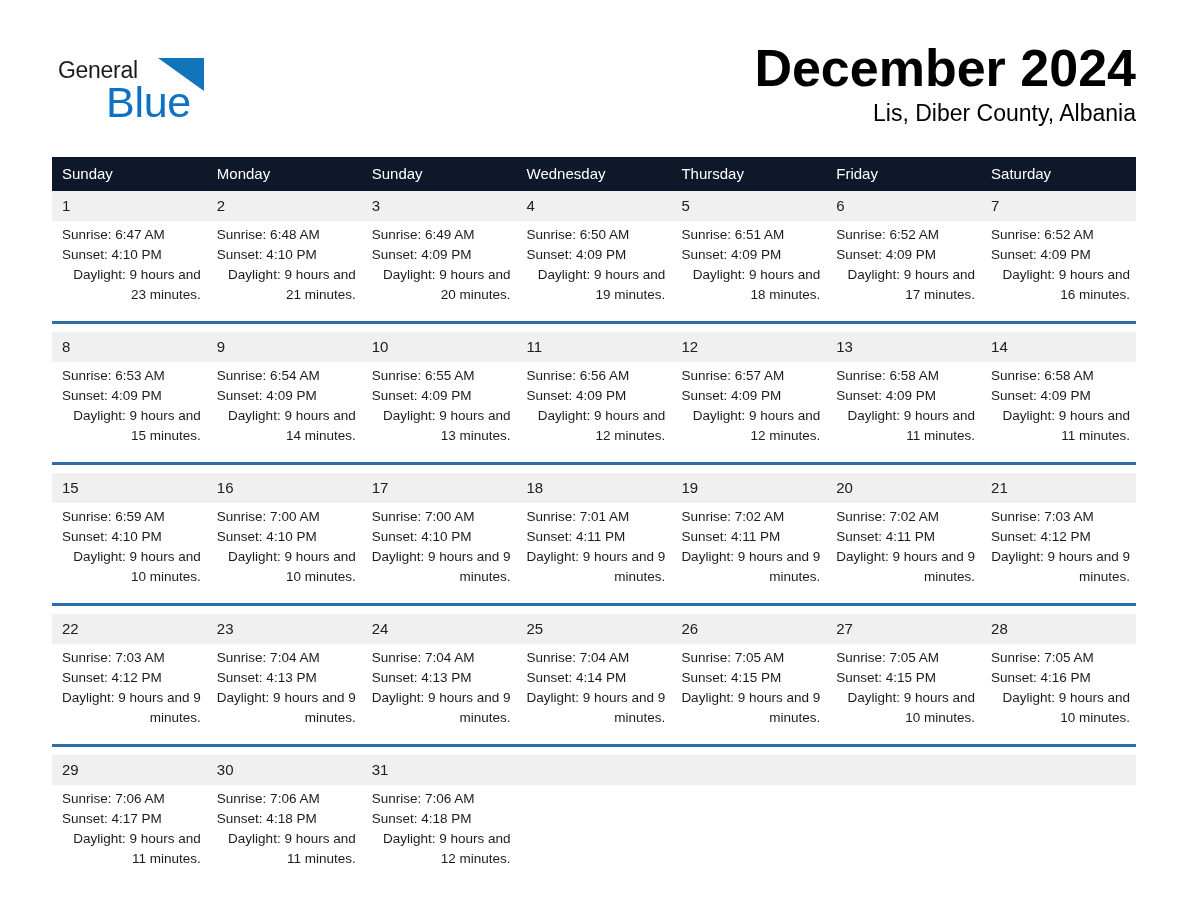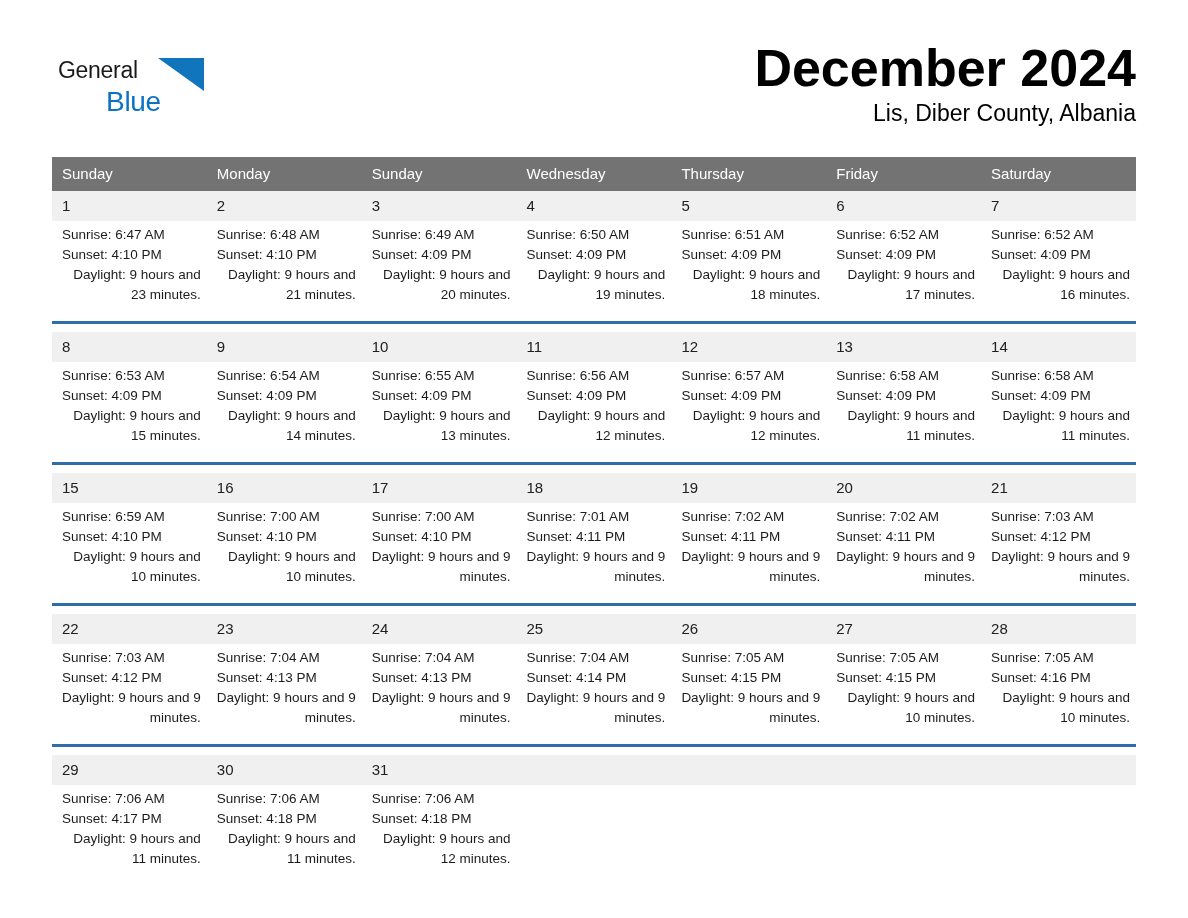--- a/index.html
+++ b/index.html
@@ -47,21 +47,21 @@
     line-height: 40px;
     letter-spacing: -0.3px;
     color: #1a1a1a;
     font-family: "Liberation Sans", sans-serif;
     white-space: nowrap;
   }
   .logo-blue {
     position: absolute;
     left: 48px;
     top: 32px;
-    font-size: 28px;
+    font-size: 43px;
     line-height: 40px;
     letter-spacing: -0.3px;
     color: #0b72c4;
     font-family: "Liberation Sans", sans-serif;
     white-space: nowrap;
   }
   .logo-triangle {
     position: absolute;
     left: 100px;
     top: 8px;
@@ -99,21 +99,21 @@
     width: 1084px;
   }
 
   .cal-table {
     width: 100%;
     border-collapse: collapse;
     table-layout: fixed;
   }
 
   .cal-table th {
-    background: #737373;
+    background: #0f172a;
     color: #ffffff;
     font-weight: normal;
     font-size: 15px;
     line-height: 18px;
     text-align: left;
     padding: 8px 0 8px 10px;
     height: 20px;
     box-sizing: border-box;
   }
 

